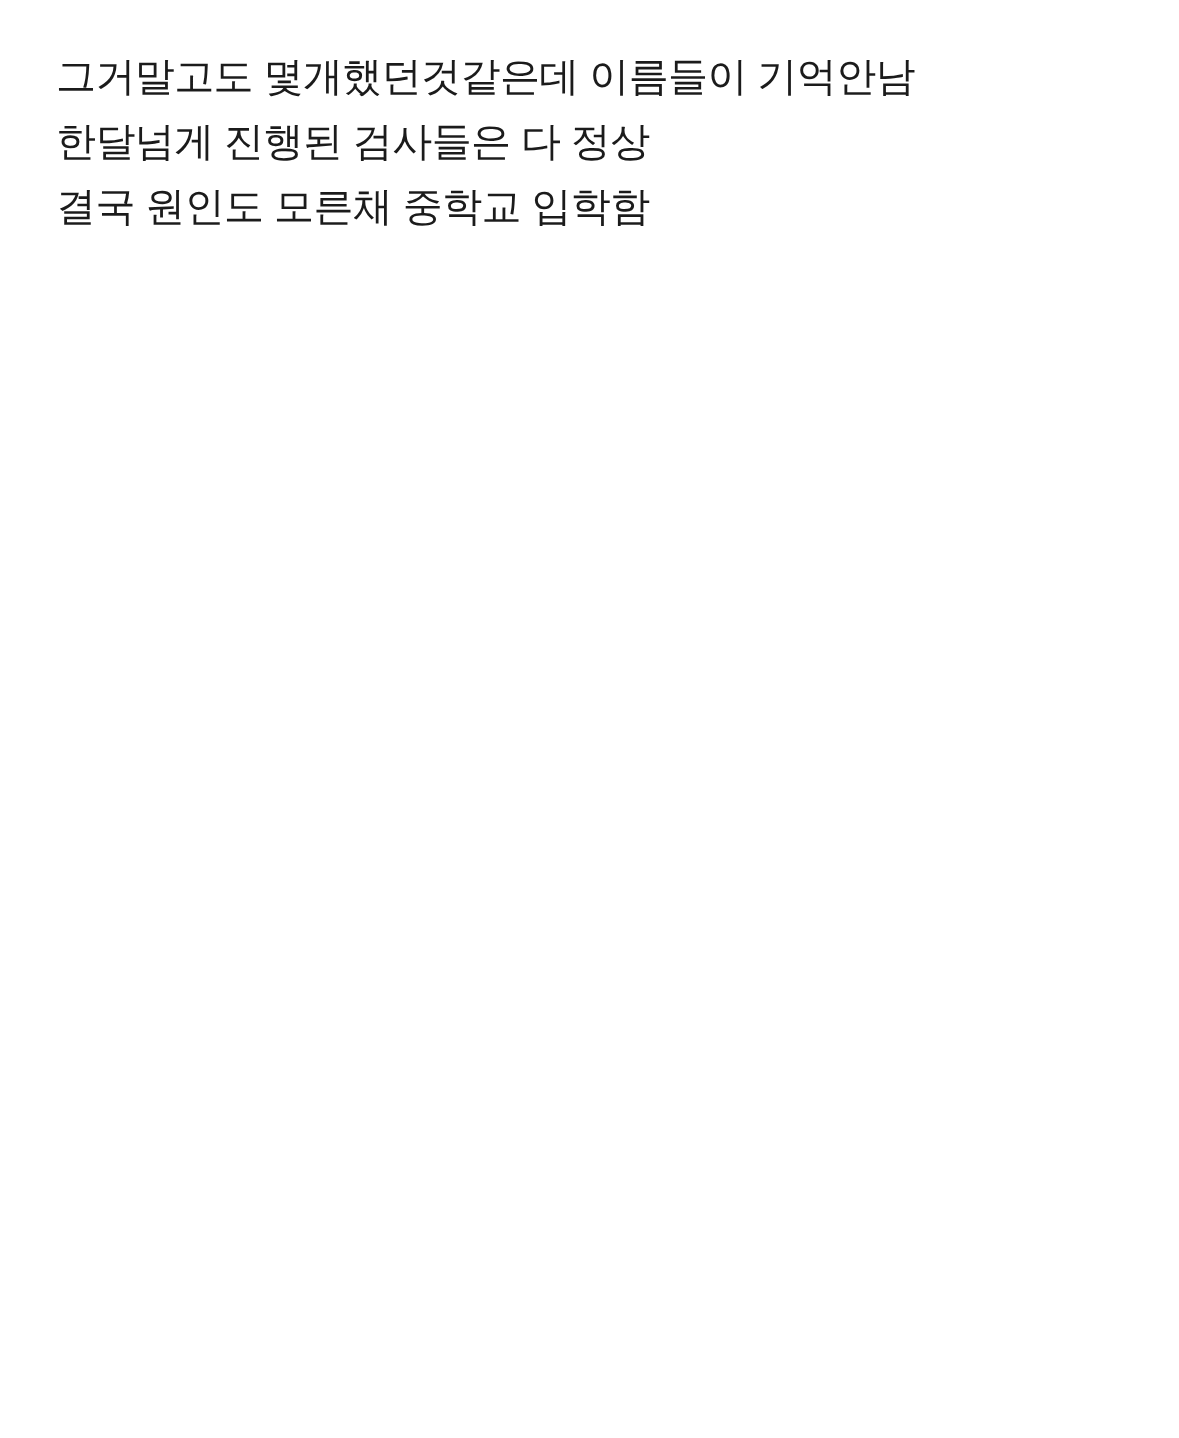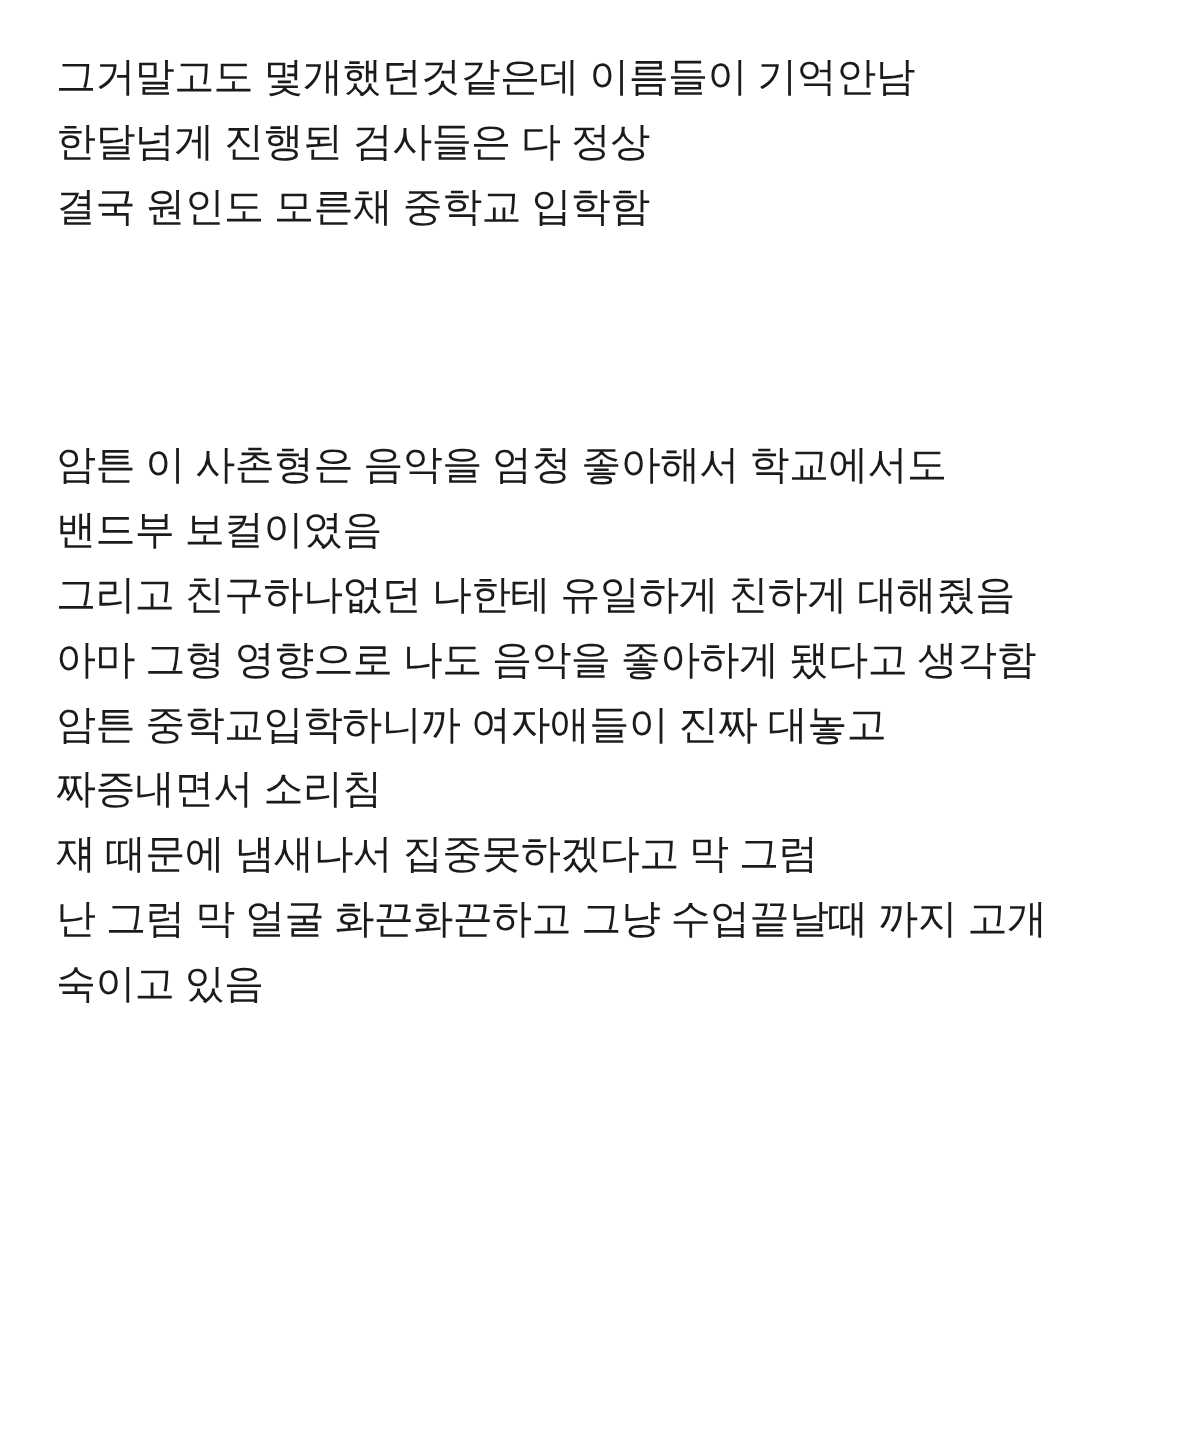--- a/index.html
+++ b/index.html
@@ -48,21 +48,15 @@
   <article class="post-body">
 
     <p class="para">그거말고도 몇개했던것같은데 이름들이 기억안남 한달넘게 진행된 검사들은 다 정상
 결국 원인도 모른채 중학교 입학함</p>
 
     <div class="spacer-lg"></div>
 
 
     <div class="spacer-md"></div>
 
-    <p class="para">암튼 이 사촌형은 음악을 엄청 좋아해서 학교에서도 밴드부 보컬이였음
-그리고 친구하나없던 나한테 유일하게 친하게 대해줬음
-아마 그형 영향으로 나도 음악을 좋아하게 됐다고 생각함
-암튼 중학교입학하니까 여자애들이 진짜 대놓고 짜증내면서 소리침
-쟤 때문에 냄새나서 집중못하겠다고 막 그럼
-난 그럼 막 얼굴 화끈화끈하고 그냥 수업끝날때 까지 고개 숙이고 있음</p>
 
   </article>
 </div>
 
 </body></html>

